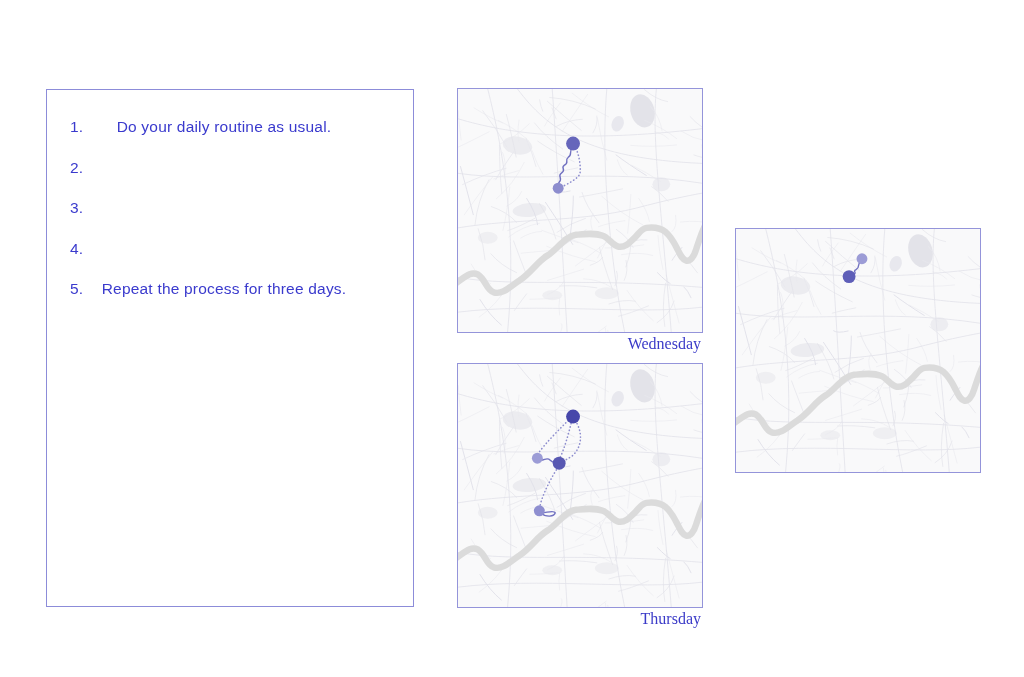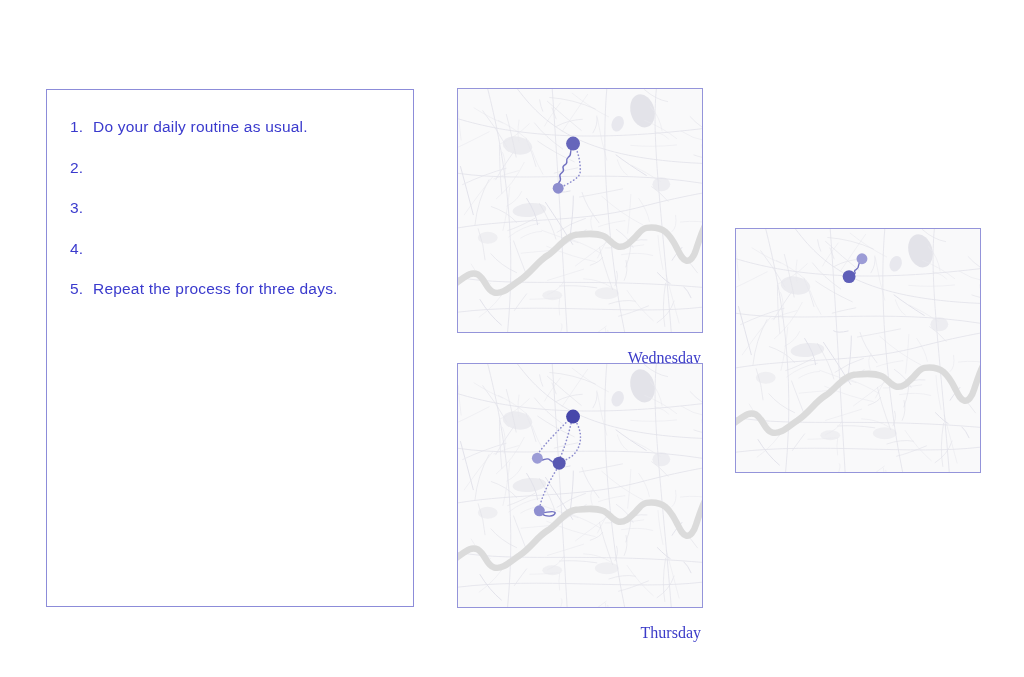--- a/index.html
+++ b/index.html
@@ -14,32 +14,32 @@
   .instruction-box{
     position:absolute;left:46px;top:89px;width:368px;height:518px;
     border:1px solid #8c8cd9;background:#ffffff;box-sizing:border-box;
   }
   .instruction-list{list-style:none;margin:0;padding:27px 18px 0 23px;}
   .instruction-item{
     display:flex;color:#3a3acd;font-size:15.5px;line-height:19.5px;
     letter-spacing:0.2px;margin-bottom:21px;
   }
   .item-num{width:23px;flex:none;}
-  .item-text{flex:1;max-width:262px;}
+  .item-text{flex:1;max-width:262px;text-align:center;}
   .map-panel{position:absolute;margin:0;}
   .map-panel.wednesday{left:457px;top:88px;}
   .map-panel.thursday{left:457px;top:363px;}
   .map-panel.friday{left:735px;top:228px;}
   .map-svg{
     width:246px;height:245px;display:block;background:#f9f9fa;
     border:1px solid #9494da;box-sizing:border-box;
   }
   .map-label{
     width:246px;box-sizing:border-box;text-align:right;padding-right:2px;
-    font-family:"Liberation Serif",serif;font-size:16px;color:#3b3bc8;margin-top:16px;
+    font-family:"Liberation Serif",serif;font-size:16px;color:#3b3bc8;margin-top:2px;
   }
 </style>
 </head>
 <body>
 
 <div class="canvas">
 
 
   <div class="instruction-box">
     <ol class="instruction-list" id="instruction-list">

